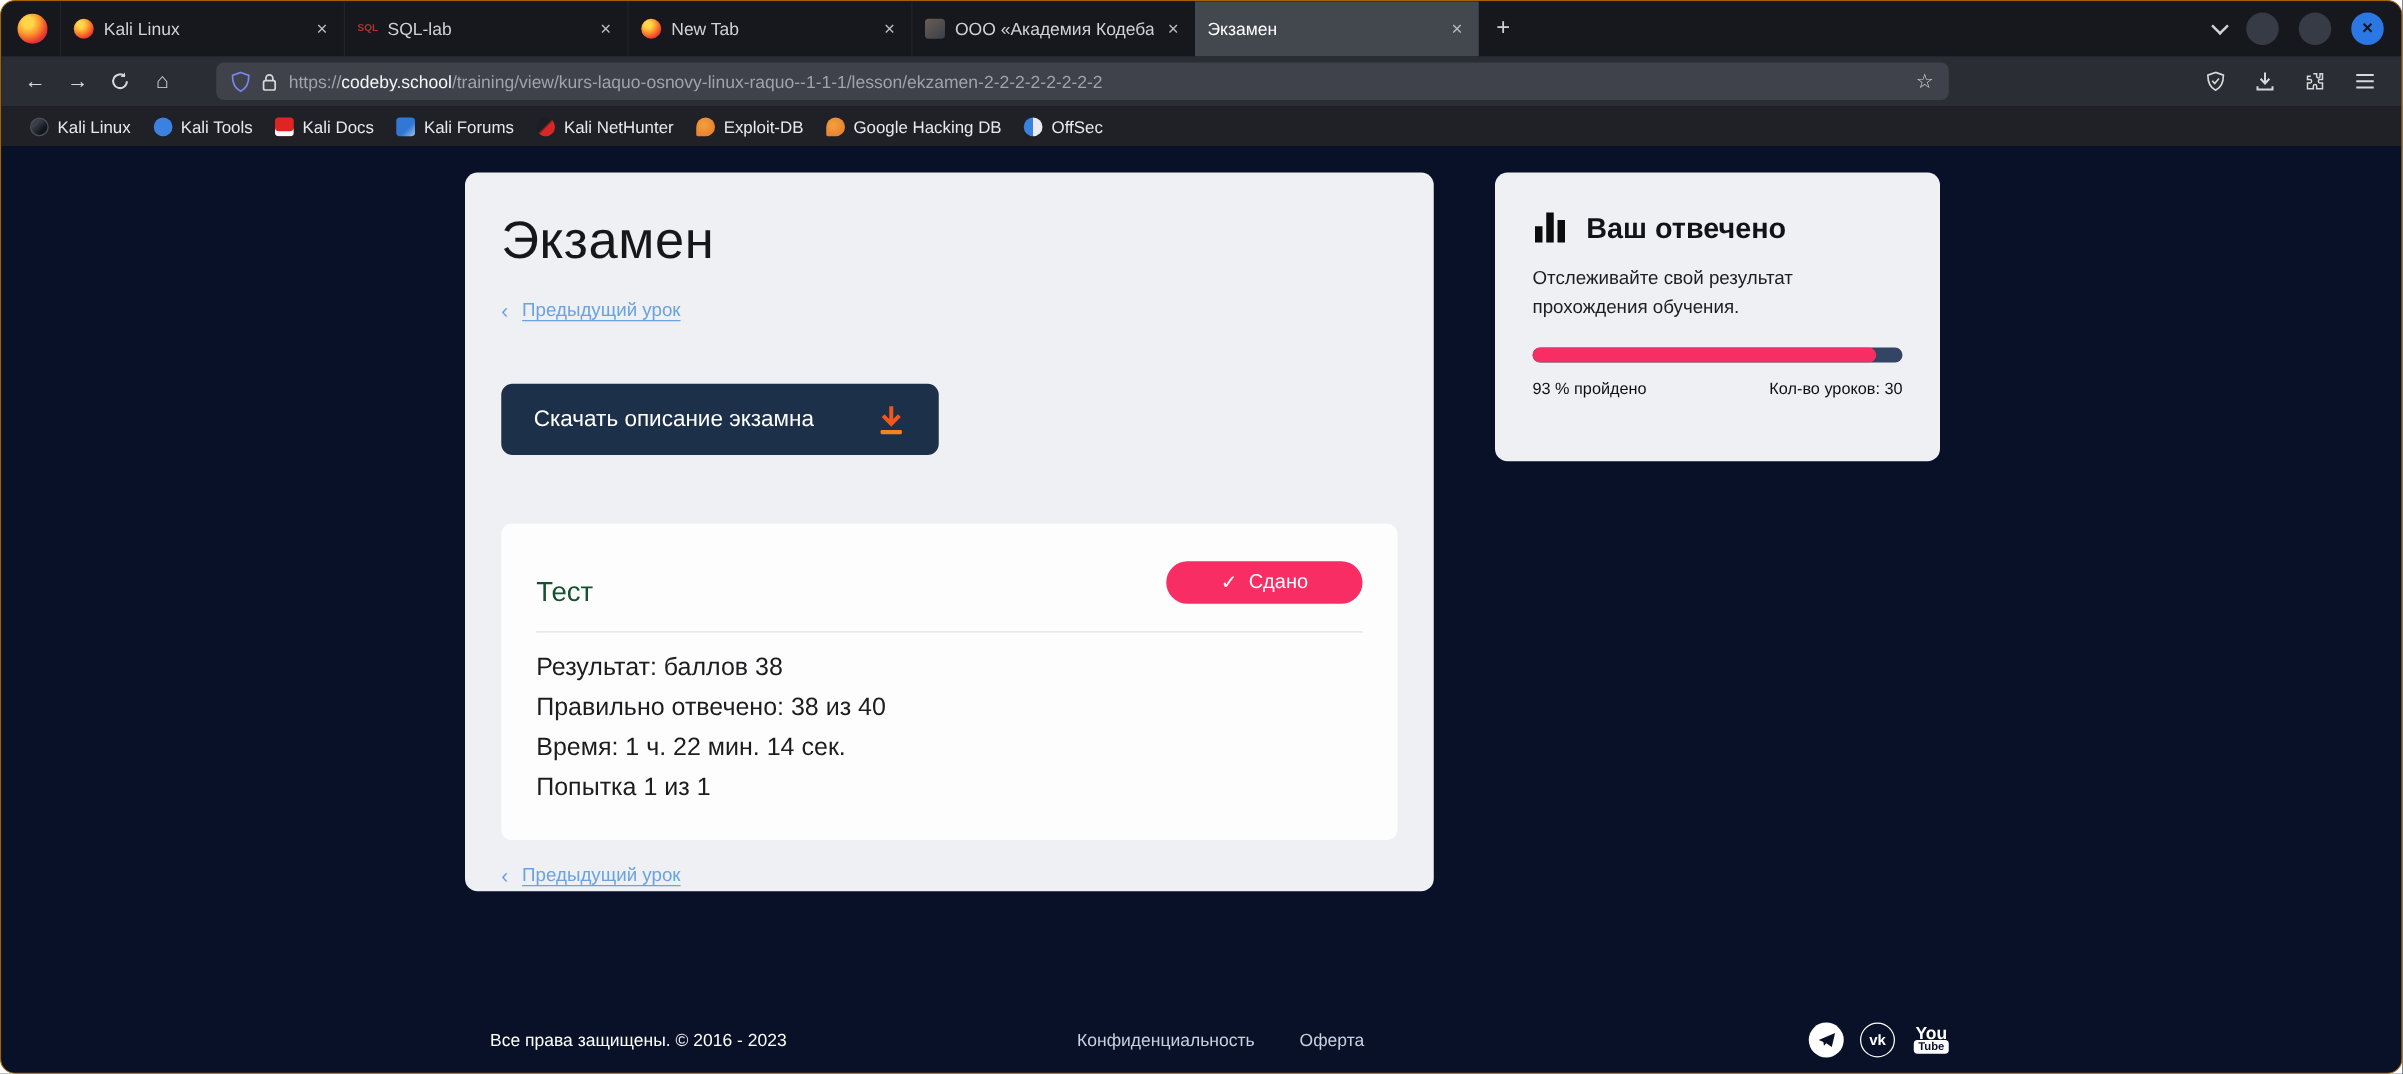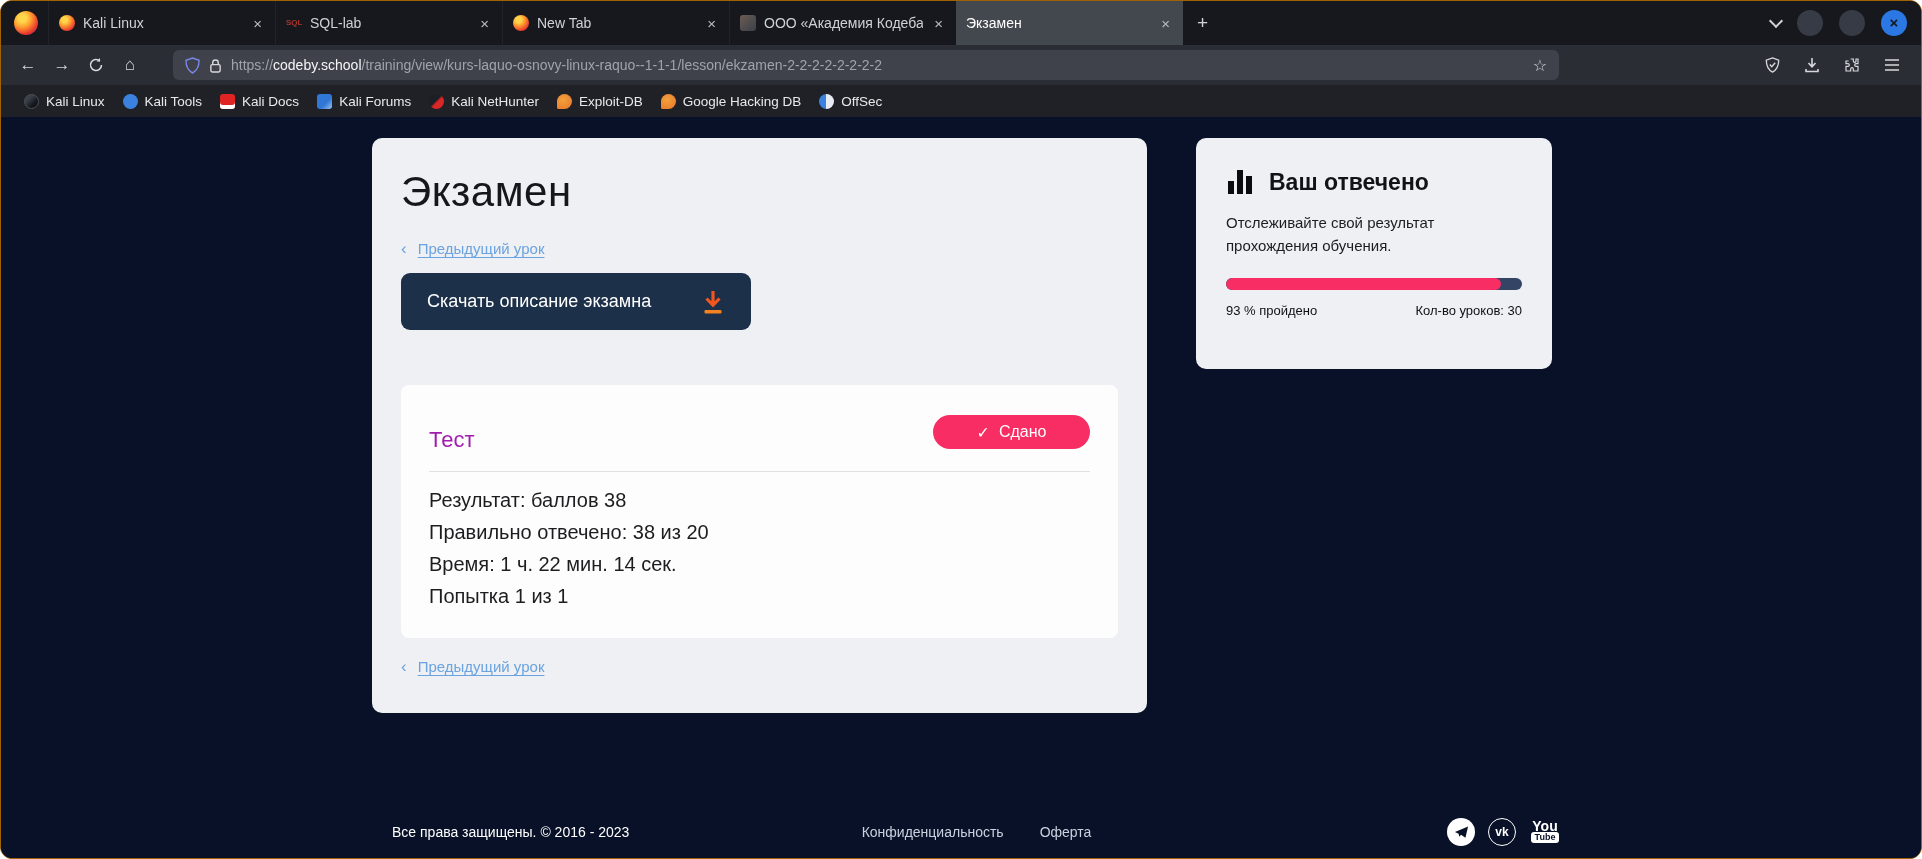--- a/index.html
+++ b/index.html
@@ -50,26 +50,26 @@
 
   
   .content { position: relative; height: 743px; background: #081127; }
 
   .main-card { position: absolute; left: 371px; top: 21px; width: 775px; height: 575px;
     background: #eef0f3; border-radius: 10px; padding: 30px 29px; }
   .page-title { margin: 0; font-size: 42px; font-weight: 500; color: #17171a; letter-spacing: 0.5px; }
   .prev-link { display: flex; align-items: center; gap: 11px; margin-top: 24px; color: #6ba3e0; font-size: 15px; cursor: pointer; }
   .prev-link .lt { font-size: 17px; line-height: 1; }
   .prev-link u { text-underline-offset: 3px; }
-  .dl-btn { margin-top: 16px; width: 350px; height: 57px; background: #1c3049; border: none; border-radius: 9px;
+  .dl-btn { margin-top: 50px; width: 350px; height: 57px; background: #1c3049; border: none; border-radius: 9px;
     display: flex; align-items: center; justify-content: space-between; padding: 0 26px; color: #fff; font-size: 18px; cursor: pointer;
     font-family: "Liberation Sans", sans-serif; }
   .test-card { margin-top: 55px; width: 717px; height: 253px; background: #fdfdfe; border-radius: 8px; padding: 26px 28px; }
   .test-head { display: flex; align-items: center; justify-content: space-between; }
-  .test-title { font-size: 22px; color: #a21caf; margin-top: 16px; }
+  .test-title { font-size: 22px; color: #14532d; margin-top: 16px; }
   .badge { width: 157px; height: 34px; background: #f72d63; border-radius: 17px; color: #fff; font-size: 16px;
     display: flex; align-items: center; justify-content: center; gap: 9px; }
   .divider { border-bottom: 1px solid #dfe1e4; margin-top: 18px; }
   .result-lines { margin-top: 18px; }
   .result-lines p { margin: 0 0 12px; font-size: 20px; line-height: 20px; color: #1d1d1f; }
 
   .progress-card { position: absolute; left: 1195px; top: 21px; width: 356px; height: 231px;
     background: #eef0f3; border-radius: 10px; padding: 30px 30px; }
   .prog-head { display: flex; align-items: center; gap: 15px; }
   .prog-title { font-size: 23px; font-weight: bold; color: #121218; }
@@ -238,21 +238,21 @@
         <div class="test-head">
           <span class="test-title">Тест</span>
           <span class="badge">
             <span>✓</span>
             <span>Сдано</span>
           </span>
         </div>
         <div class="divider"></div>
         <div class="result-lines">
           <p>Результат: баллов 38</p>
-          <p>Правильно отвечено: 38 из 20</p>
+          <p>Правильно отвечено: 38 из 40</p>
           <p>Время: 1 ч. 22 мин. 14 сек.</p>
           <p>Попытка 1 из 1</p>
         </div>
       </div>
 
       <div class="prev-link" style="margin-top:20px">
         <span class="lt">‹</span>
         <u>Предыдущий урок</u>
       </div>
     </div>

